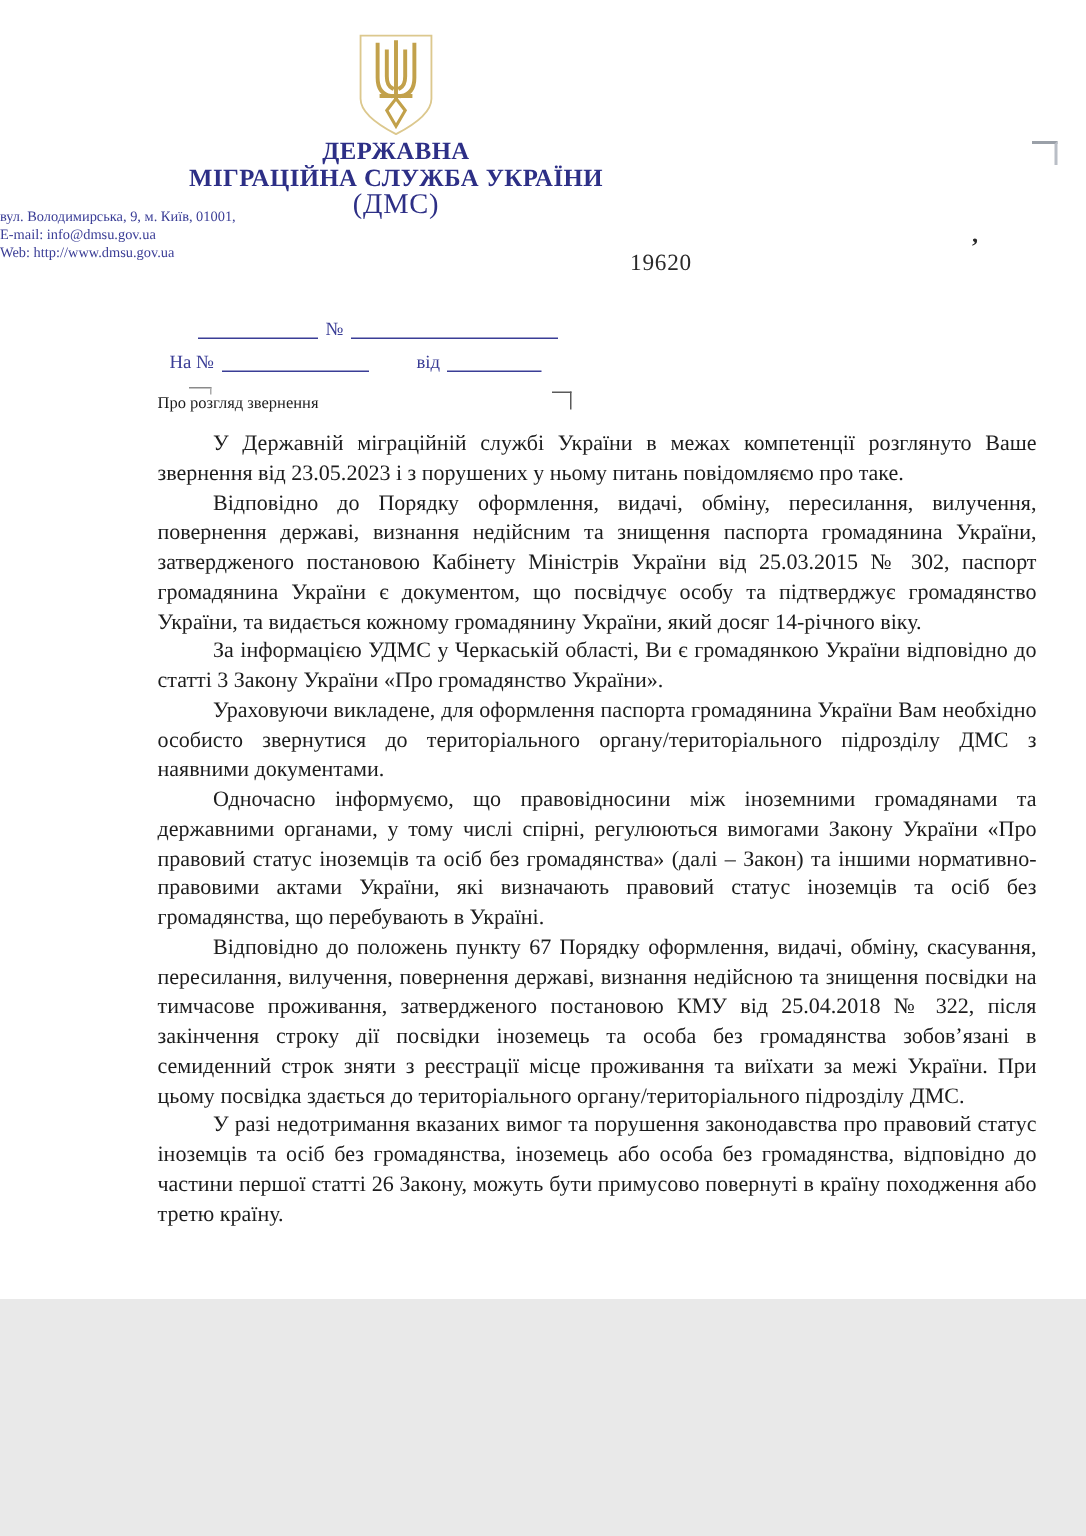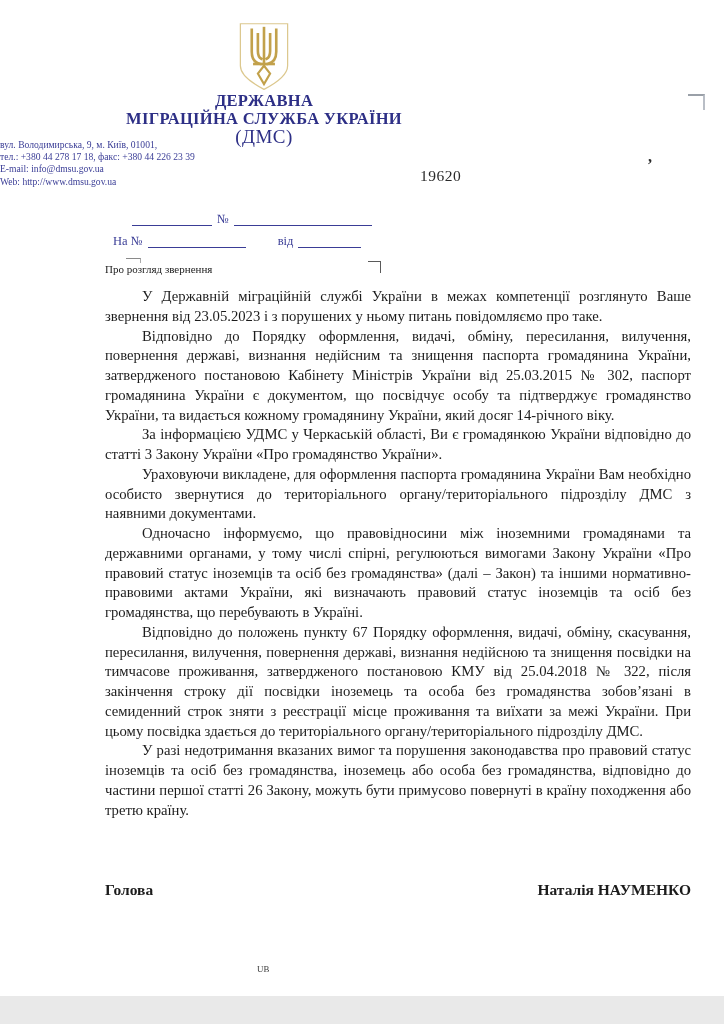--- a/index.html
+++ b/index.html
@@ -7,21 +7,21 @@
     --blue:#3a3d96;
     --gold:#c2a14b;
     --gold-light:#dcc88e;
     --ink:#1c1c1c;
     --stamp:#3a3a3a;
   }
   *{margin:0;padding:0;box-sizing:border-box;}
   html,body{background:#e9e9e9;}
   .page{
     position:relative;
-    width:724px;height:996px;
+    width:724px;height:866px;
     background:#ffffff;
     margin:0 auto;
     font-family:"Liberation Serif","DejaVu Serif",serif;
     overflow:hidden;
   }
   
   .emblem{position:absolute;left:233px;top:22px;width:62px;height:70px;}
   .org-name{
     position:absolute;left:0;top:92px;width:528px;
     text-align:center;color:var(--navy);
@@ -105,21 +105,20 @@
   </div>
 
   <div class="org-name">
     <div>ДЕРЖАВНА</div>
     <div>МІГРАЦІЙНА СЛУЖБА УКРАЇНИ</div>
     <div class="dms">(ДМС)</div>
   </div>
 
   <div class="address">
     <div>вул. Володимирська, 9, м. Київ, 01001,</div>
-    <div>тел.: +380 44 278 17 18, факс: +380 44 226 23 39</div>
     <div>E-mail: info@dmsu.gov.ua</div>
     <div>Web: http://www.dmsu.gov.ua</div>
   </div>
 
   <div class="doc-number">19620</div>
   <div class="comma-mark">,</div>
 
   <div class="ref-row ref-row1">
     <span class="blank" style="width:80px"></span>
     <span class="lbl">№</span>

